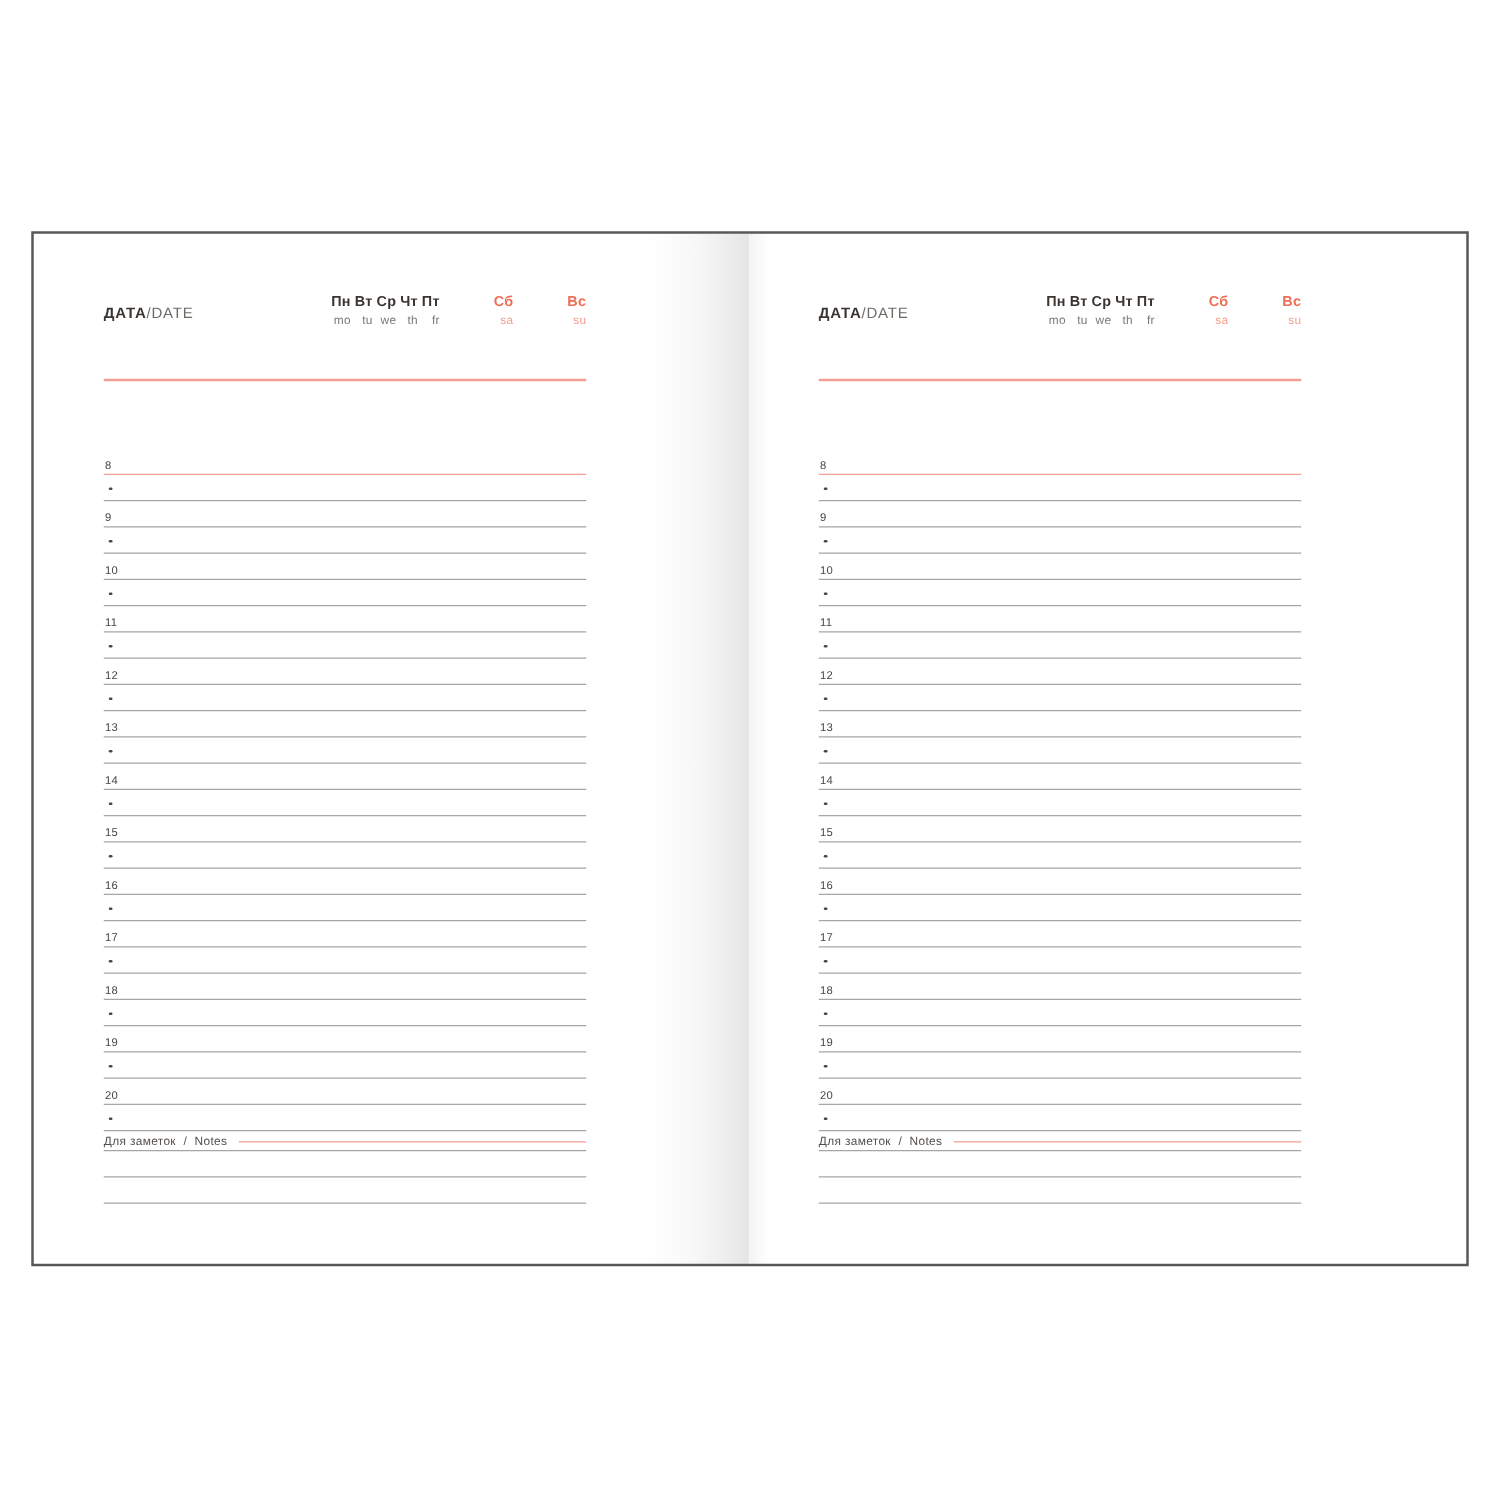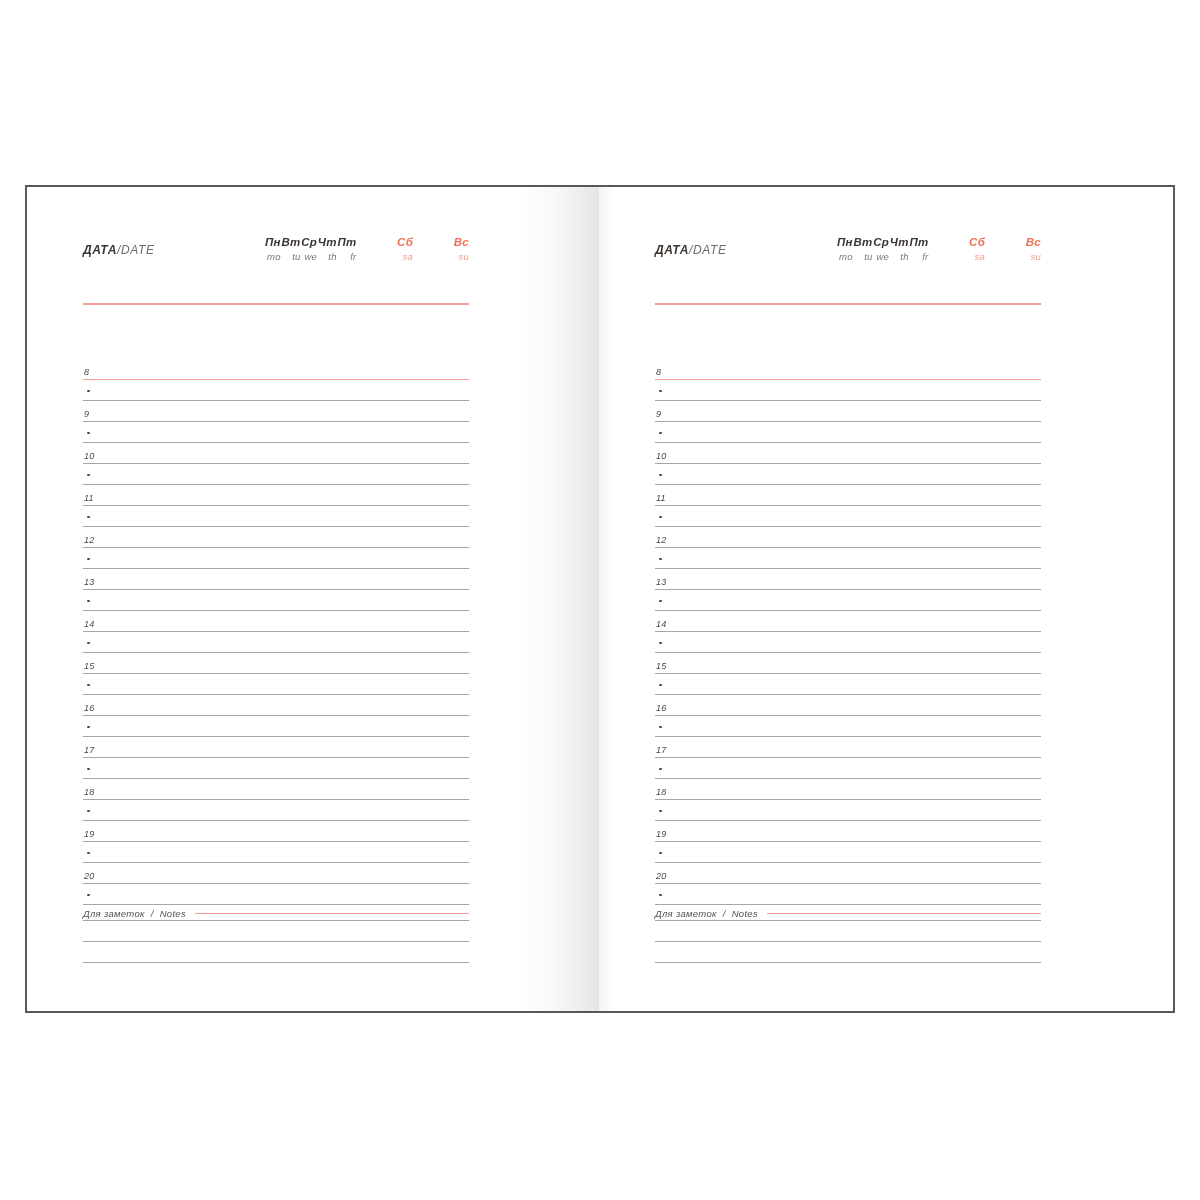--- a/index.html
+++ b/index.html
@@ -4,21 +4,21 @@
 <style>
   html,body{margin:0;padding:0;background:#ffffff;}
   .canvas{
     position:relative;width:1200px;height:1200px;background:#ffffff;overflow:hidden;
     font-family:"Liberation Sans","DejaVu Sans",sans-serif;
   }
   .sheet{
     position:absolute;left:25px;top:185px;width:1150px;height:828px;
     box-sizing:border-box;border:2.5px solid #58585a;background:#ffffff;
   }
-  .page{position:absolute;top:0;bottom:0;width:496px;font-style:italic;}
+  .page{position:absolute;top:0;bottom:0;width:496px;}
   .page.left{left:0;}
   .page.right{left:572px;}
 
   
   .date-label{
     position:absolute;left:56px;top:56px;
     font-size:12px;letter-spacing:.05em;color:#6f6a66;white-space:nowrap;
   }
   .date-label b{color:#3b3532;font-weight:700;}
   .weekdays{

